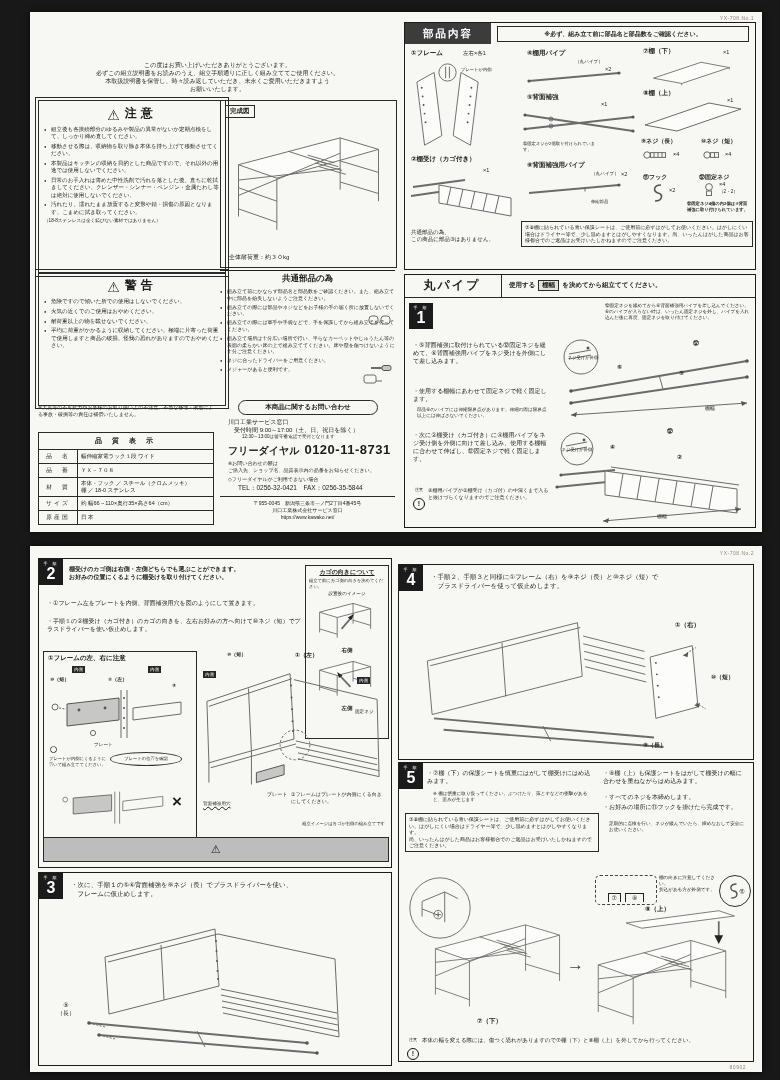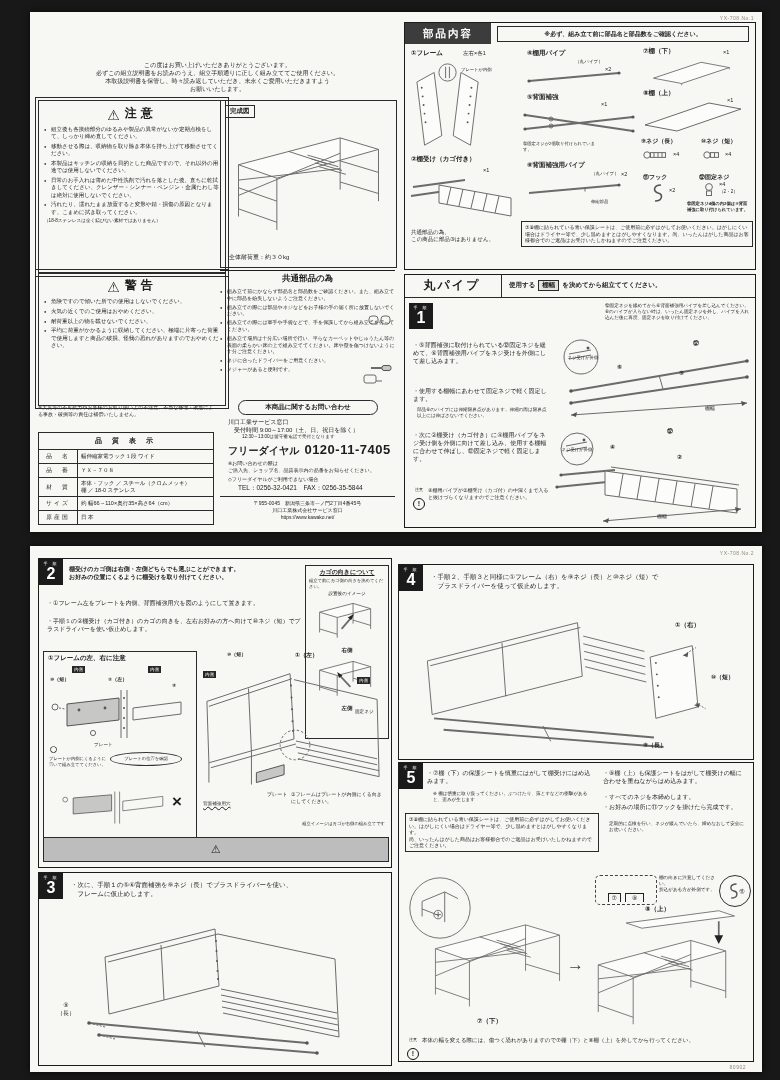--- a/index.html
+++ b/index.html
@@ -174,21 +174,21 @@
       <line class="ln" x1="16" y1="7" x2="22" y2="7"></line>
   </svg>
 
   <div class="a" style="left:190px;top:388px;width:175px;height:128px">
     <div class="pill t65" style="left:18px;top:0;width:138px;padding:2px 0">本商品に関するお問い合わせ</div>
     <div class="a t6" style="left:8px;top:18px">川口工業サービス窓口</div>
     <div class="a t6" style="left:14px;top:26px">受付時間 9:00～17:00（土、日、祝日を除く）</div>
     <div class="a t45" style="left:22px;top:34px">12:30～13:00は留守番電話で受付となります</div>
     <div class="a" style="left:8px;top:42px;width:164px;display:flex;align-items:baseline;gap:5px">
       <span class="b" style="font-size:10px">フリーダイヤル</span>
-      <span class="b" style="font-size:13px;letter-spacing:.5px">0120-11-7405</span>
+      <span class="b" style="font-size:13px;letter-spacing:.5px">0120-11-8731</span>
     </div>
     <div class="a t5 pre" style="left:8px;top:60px;width:164px">※お問い合わせの際は
 ご購入先、ショップ名、品質表示内の品番をお知らせください。</div>
     <div class="a t5" style="left:8px;top:76px">◇フリーダイヤルがご利用できない場合</div>
     <div class="a t65" style="left:18px;top:84px">TEL：0256-32-0421　FAX：0256-35-5844</div>
     <div class="a" style="left:0;top:96px;width:175px;border-top:1px solid #2a2a2a"></div>
     <div class="a t5 ctr" style="left:0;top:100px;width:175px">〒955-0045　新潟県三条市一ノ門2丁目4番45号</div>
     <div class="a t5 ctr" style="left:0;top:107px;width:175px">川口工業株式会社サービス窓口</div>
     <div class="a t5 ctr" style="left:0;top:114px;width:175px">https://www.kawako.net/</div>
   </div>

